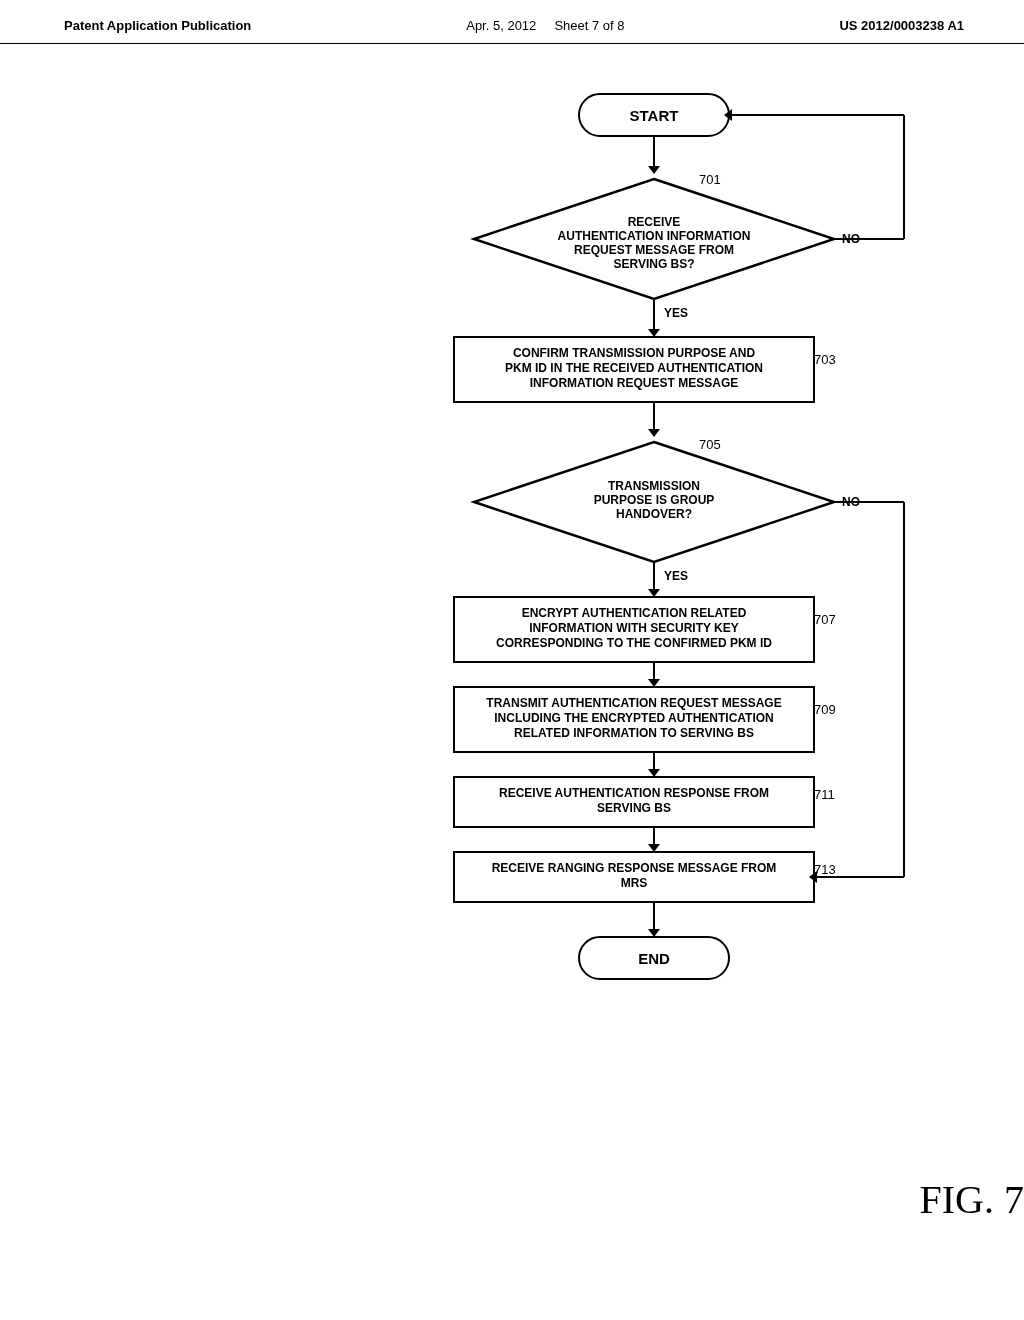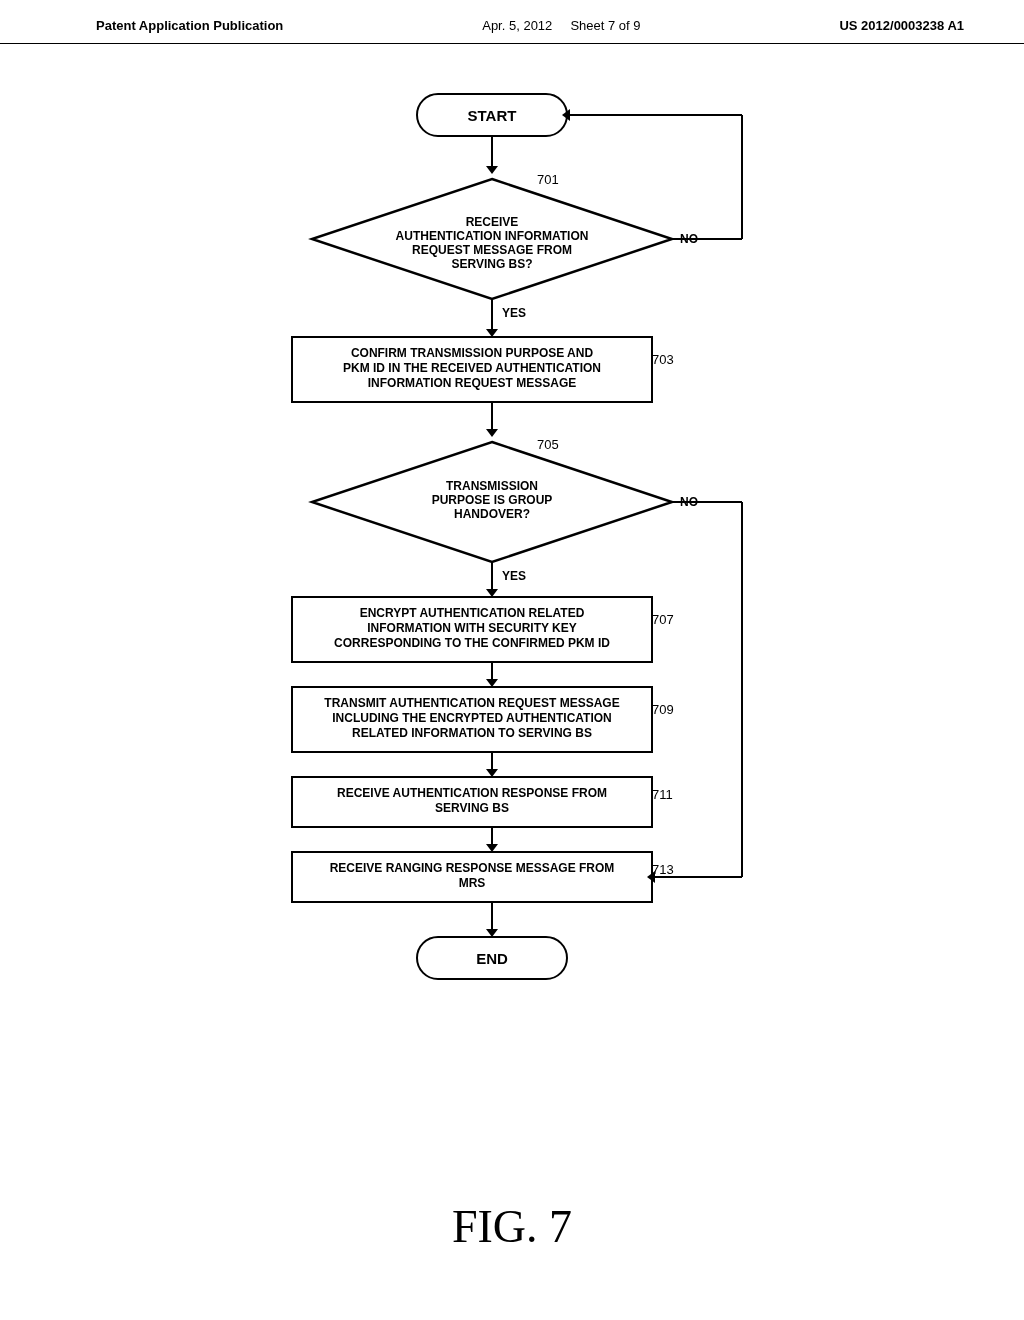--- a/index.html
+++ b/index.html
@@ -8,52 +8,52 @@
       font-family: Arial, sans-serif;
       width: 1024px;
       min-height: 1320px;
       position: relative;
       overflow: hidden;
     }
     .header {
       display: flex;
       justify-content: space-between;
       align-items: center;
-      padding: 18px 60px 10px 96px;
+      padding: 18px 60px 10px 64px;
       border-bottom: 1px solid #000;
       font-size: 13px;
     }
     .header-left { font-weight: bold; }
     .header-center { }
     .header-right { font-weight: bold; }
 
     .diagram-area {
       display: flex;
       flex-direction: column;
-      align-items: center;
+      align-items: flex-end;
       padding: 30px 0 10px 0;
       position: relative;
     }
 
     .fig-label {
-      font-size: 46px;
-      text-align: center;
-      margin-top: 36px;
+      font-size: 40px;
+      text-align: right;
+      margin-top: 12px;
       font-family: 'Times New Roman', serif;
     }
   </style>
 </head>
 <body>
 
 <div class="header">
   <span class="header-left">Patent Application Publication</span>
   <span class="header-center">
     <span>Apr. 5, 2012</span>
     &nbsp;&nbsp;&nbsp;
-    <span>Sheet 7 of 9</span>
+    <span>Sheet 7 of 8</span>
   </span>
   <span class="header-right">US 2012/0003238 A1</span>
 </div>
 
 <div class="diagram-area">
   <svg width="700" height="1080" viewBox="0 0 700 1080" style="font-family: Arial, sans-serif;">
 
     <rect x="255" y="20" width="150" height="42" rx="21" ry="21" fill="white" stroke="black" stroke-width="2"></rect>
     <text x="330" y="47" text-anchor="middle" font-size="15" font-weight="bold">START</text>
 

